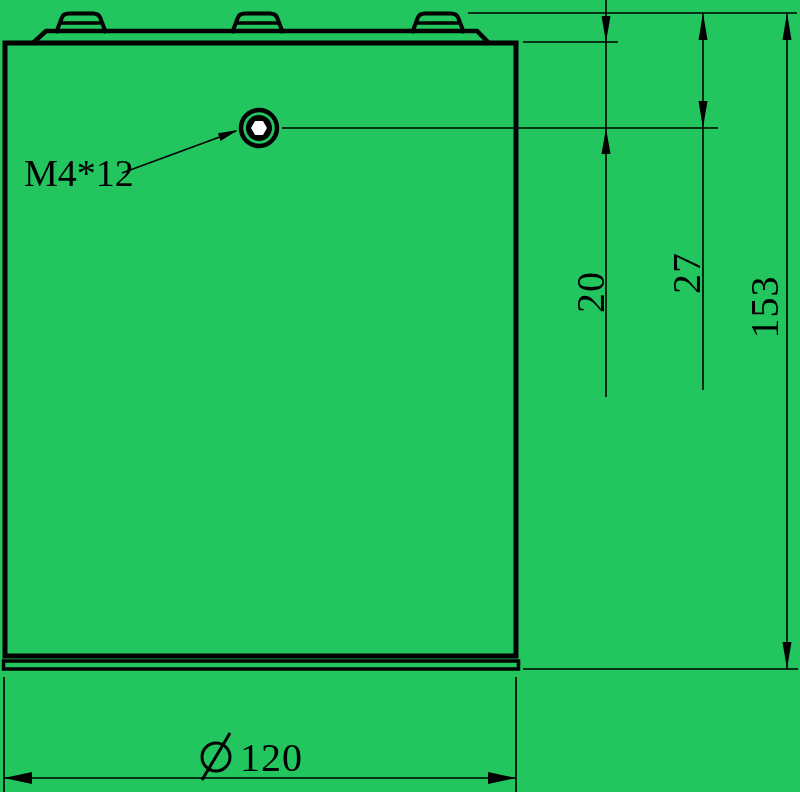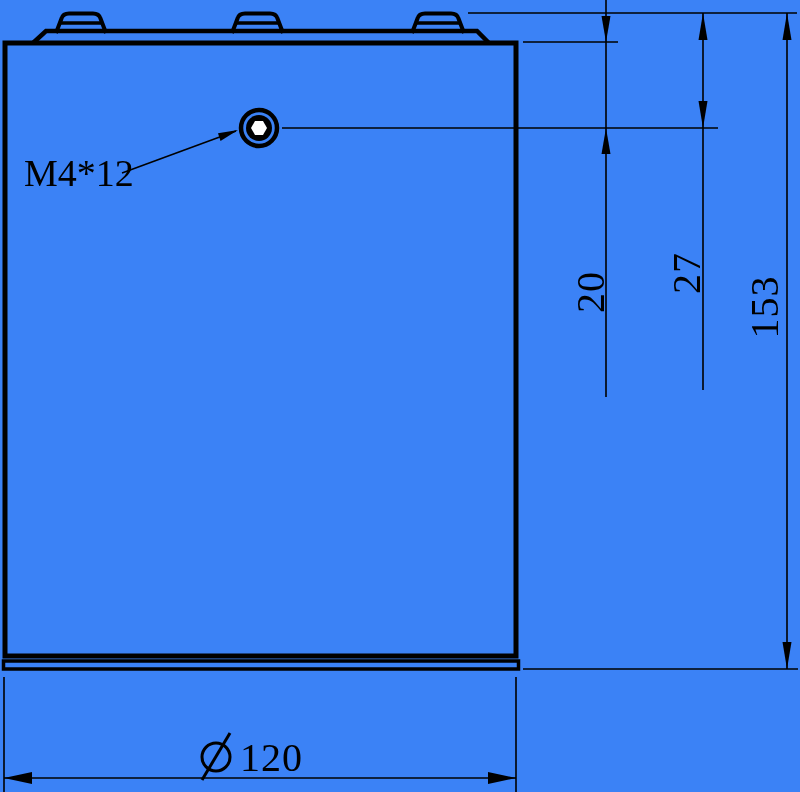--- a/index.html
+++ b/index.html
@@ -7,21 +7,21 @@
     padding: 0;
     background: #ffffff;
     width: 800px;
     height: 792px;
     overflow: hidden;
   }
   .stage {
     position: relative;
     width: 800px;
     height: 792px;
-    background: #3b82f6;
+    background: #22c55e;
   }
   svg { display: block; }
   .dim-text {
     font-family: "Liberation Serif", "DejaVu Serif", serif;
     font-size: 40px;
     fill: #000000;
     letter-spacing: 1px;
   }
   .callout-text {
     font-family: "Liberation Serif", "DejaVu Serif", serif;

